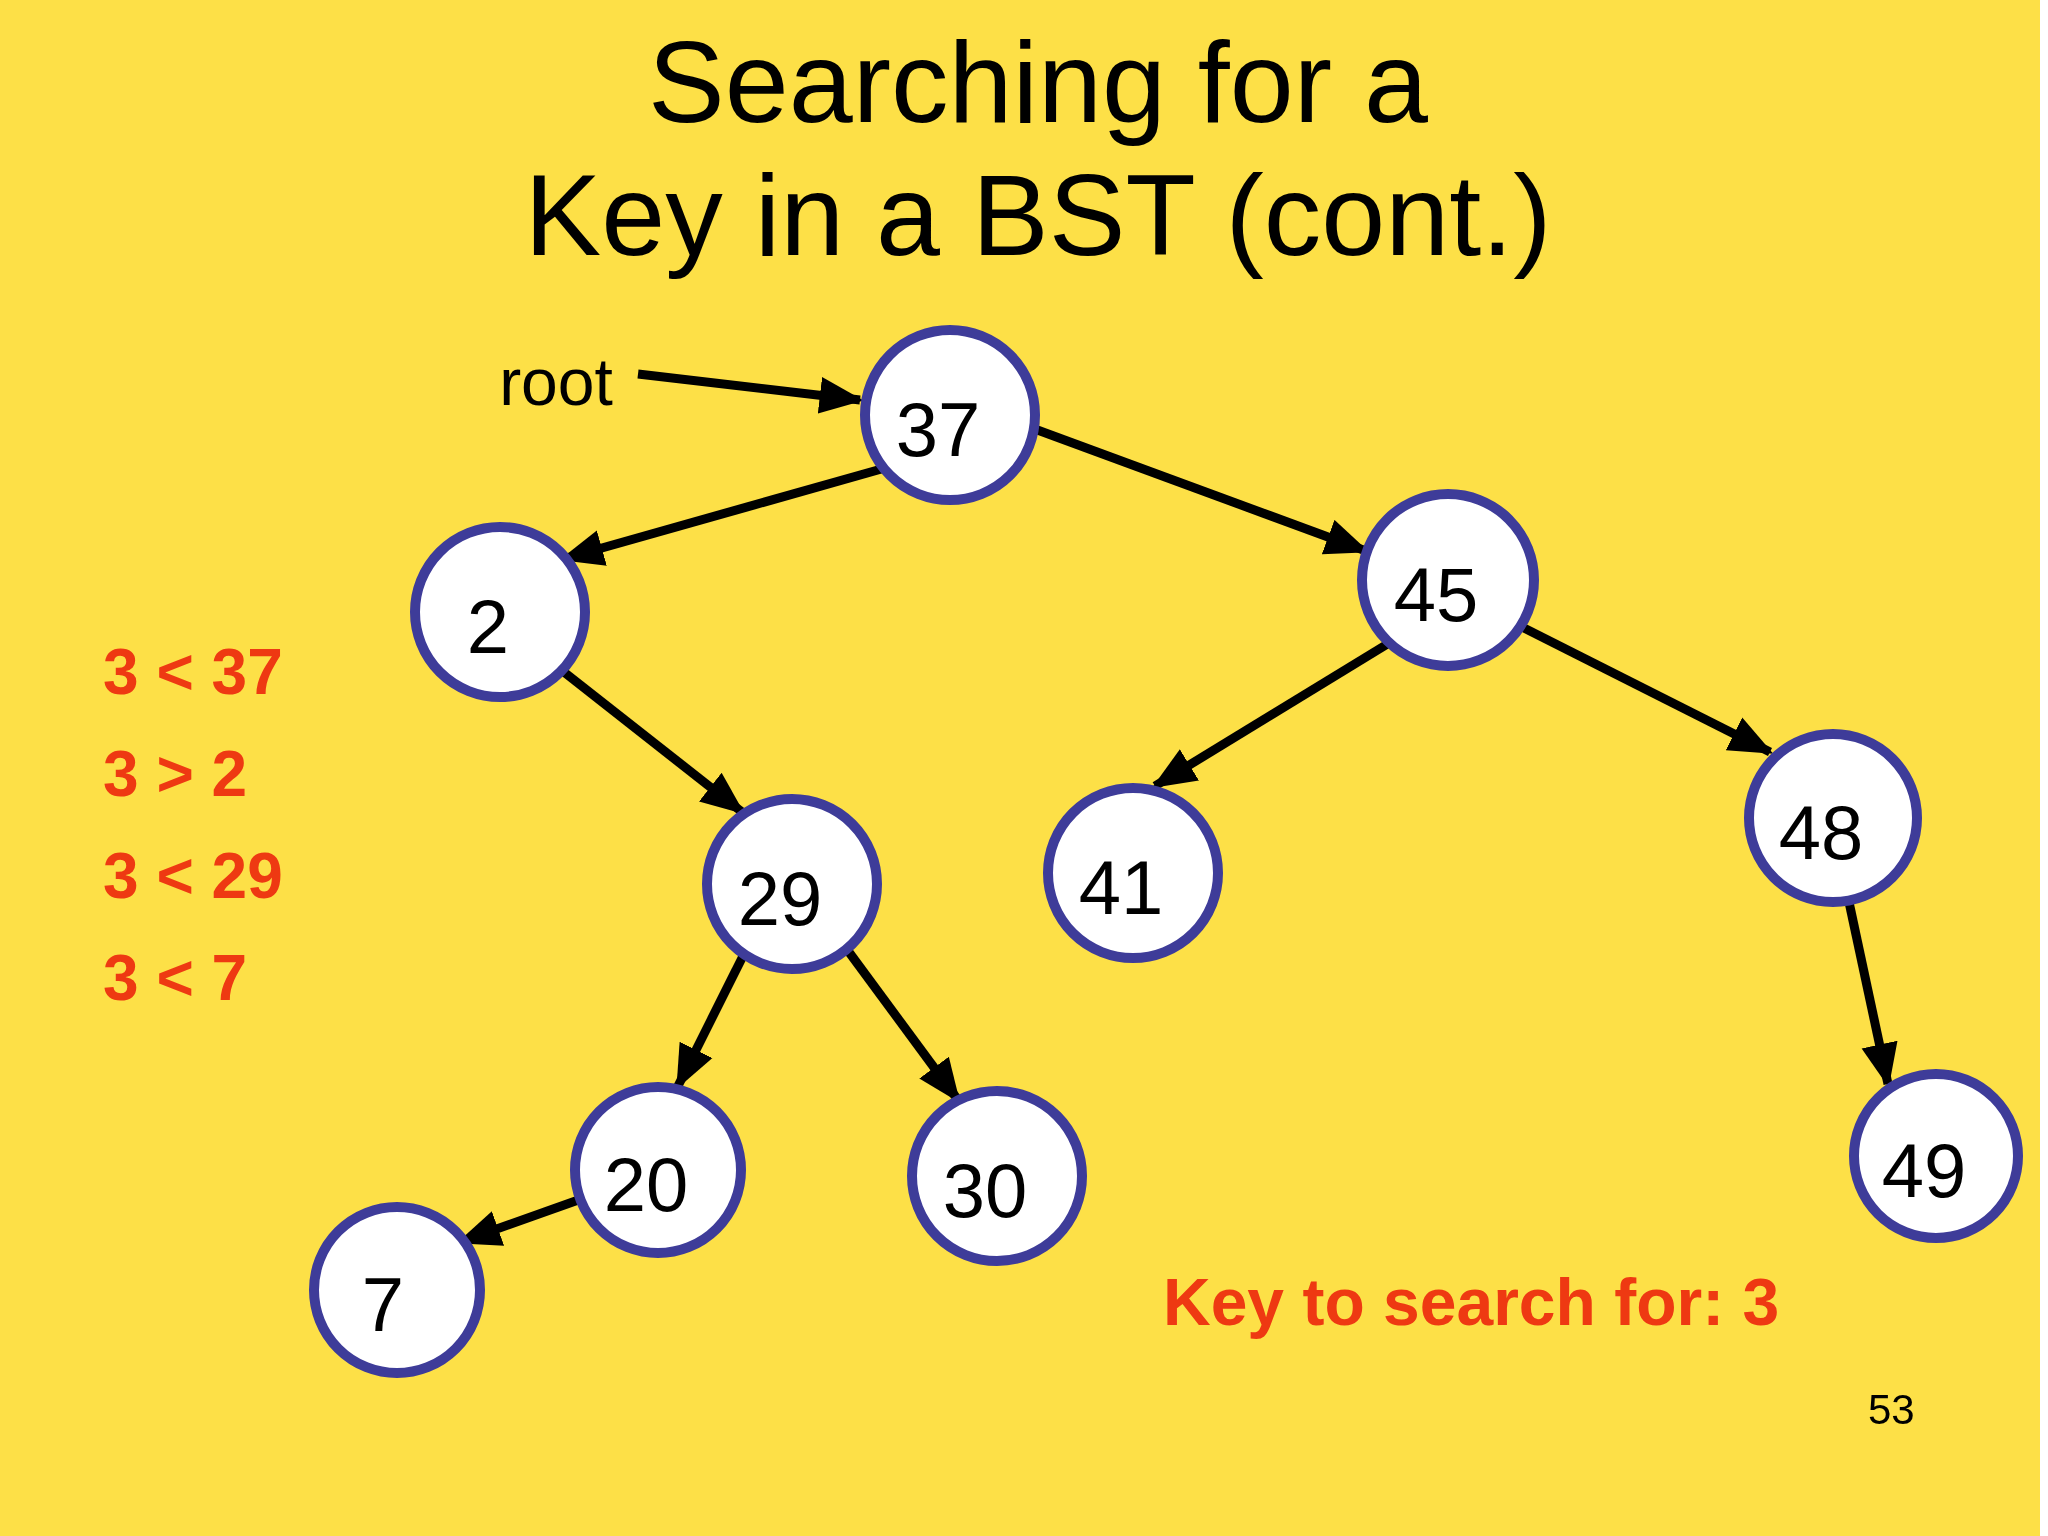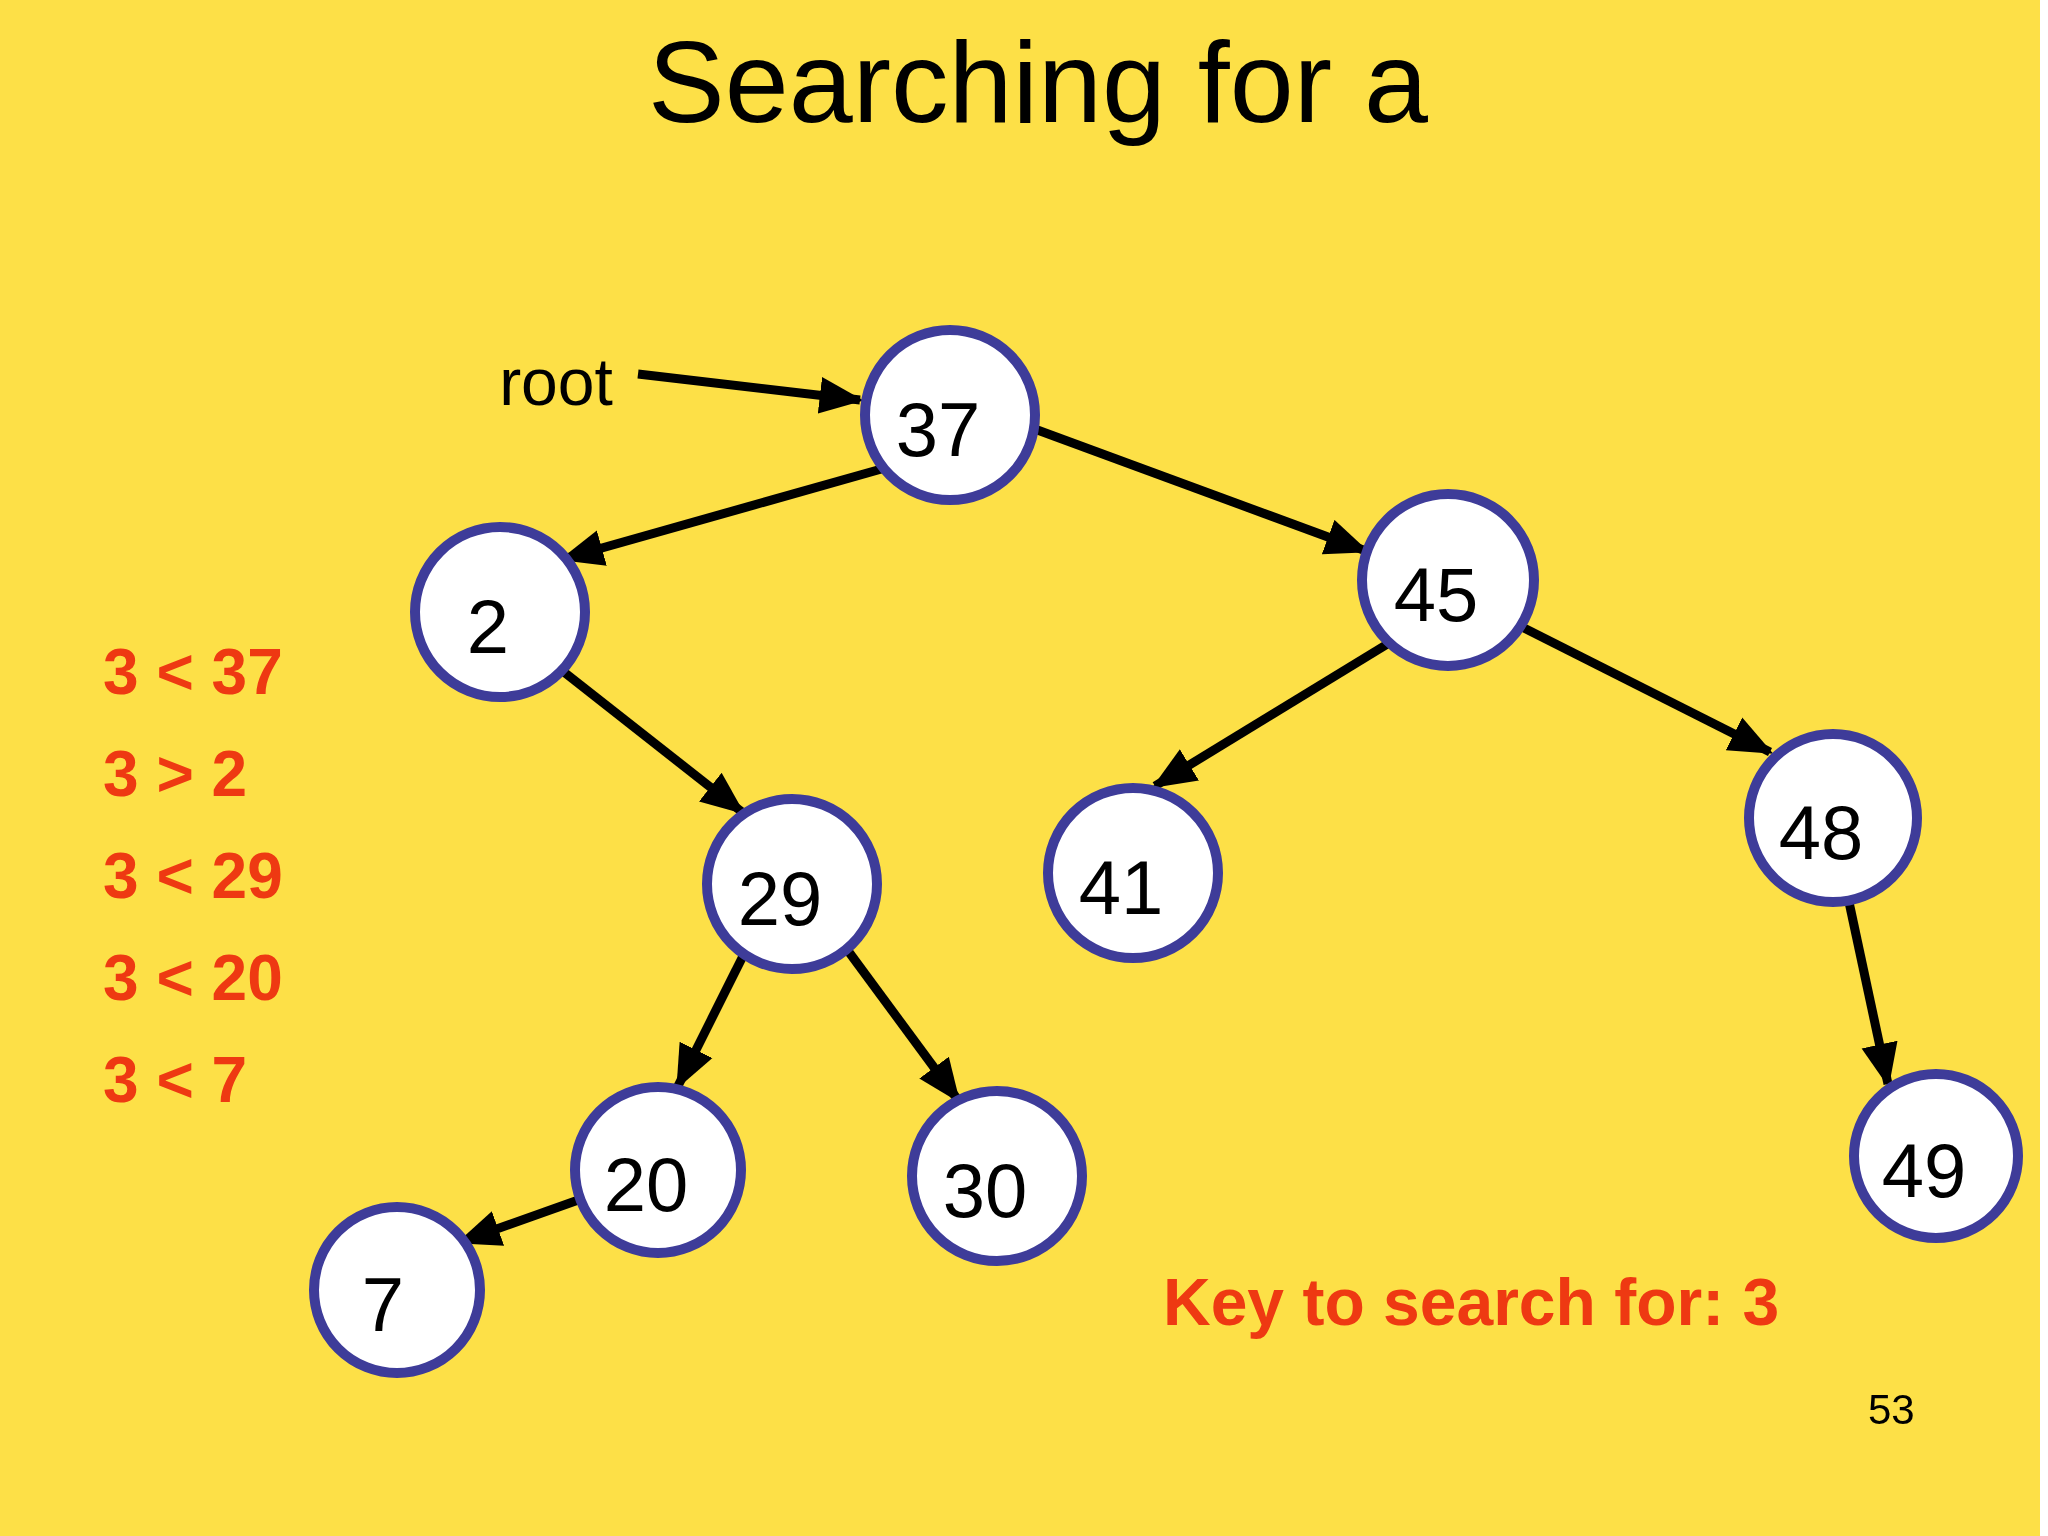--- a/index.html
+++ b/index.html
@@ -86,20 +86,21 @@
     color: #000000;
   }
 </style>
 </head>
 <body>
 
 <div class="slide">
 
   <div class="title">
     <div>Searching for a</div>
+    <div>Key in a BST (cont.)</div>
   </div>
 
   <svg class="tree-svg" viewBox="0 0 2048 1536">
     <defs>
       <marker id="arrowhead" viewBox="0 0 12 10" refX="11" refY="5" markerWidth="44" markerHeight="38" orient="auto" markerUnits="userSpaceOnUse">
         <path d="M0,0 L12,5 L0,10 z" fill="#000000"></path>
       </marker>
     </defs>
 
     <g>
@@ -158,21 +159,20 @@
       </g>
     </g>
 
     <text class="root-label" x="556" y="382" dominant-baseline="central">root</text>
   </svg>
 
   <div class="comparisons">
     <div>3 &lt; 37</div>
     <div>3 &gt; 2</div>
     <div>3 &lt; 29</div>
-    <div>3 &lt; 20</div>
     <div>3 &lt; 7</div>
   </div>
 
   <div class="key-prompt">Key to search for: 3</div>
 
   <div class="page-number">53</div>
 
 </div>
 
 </body></html>

